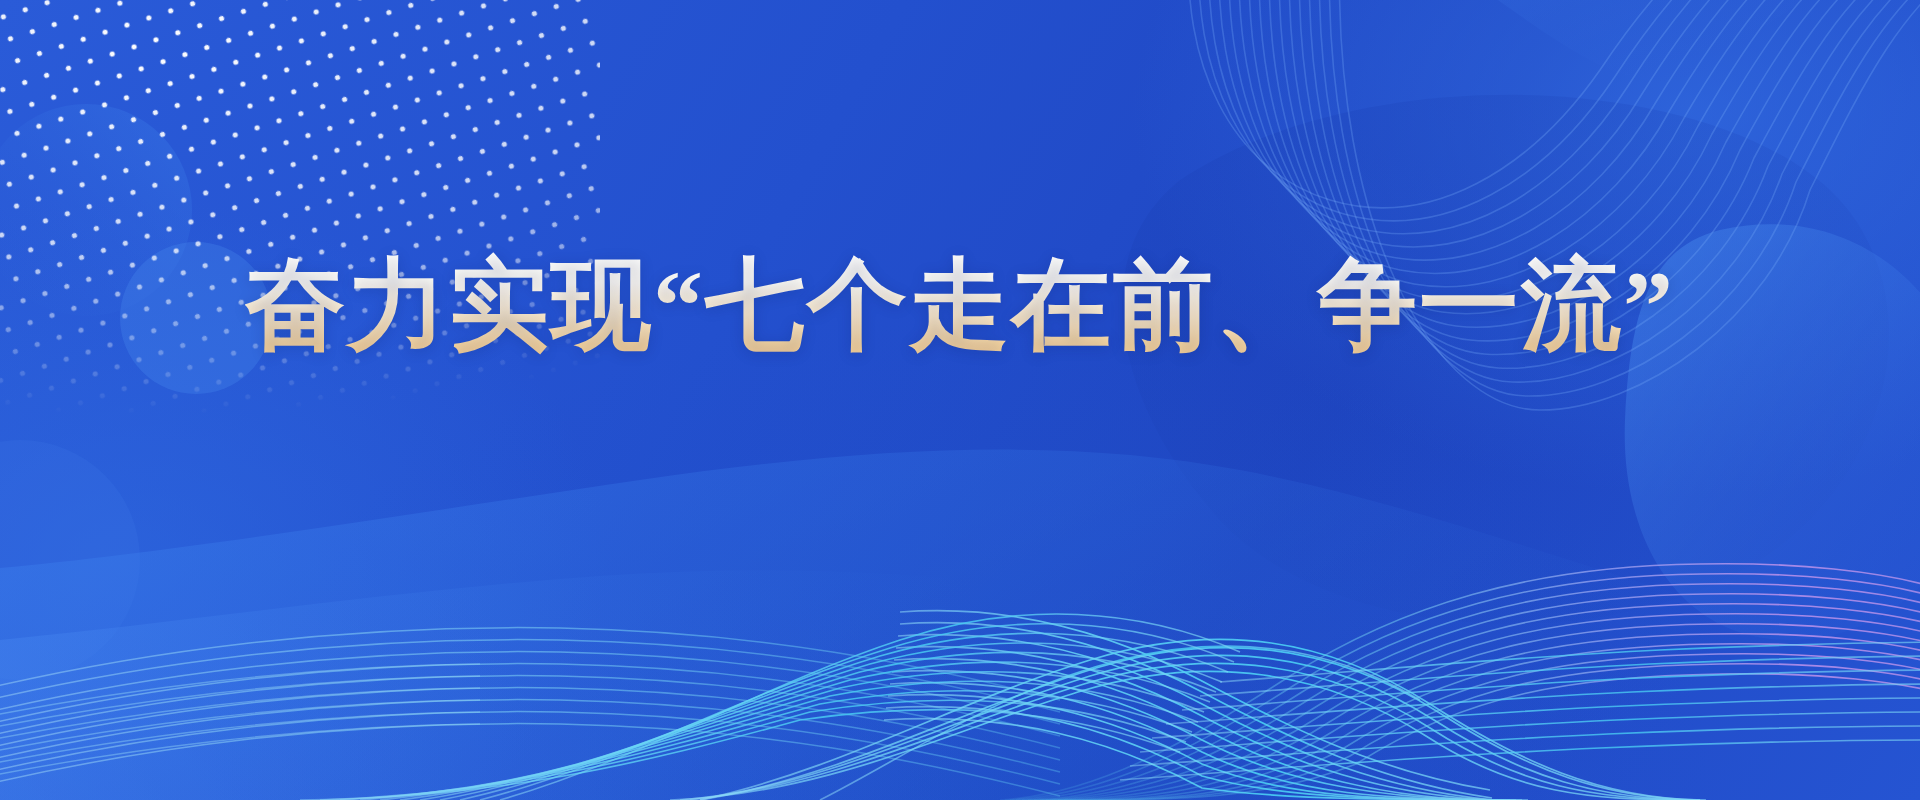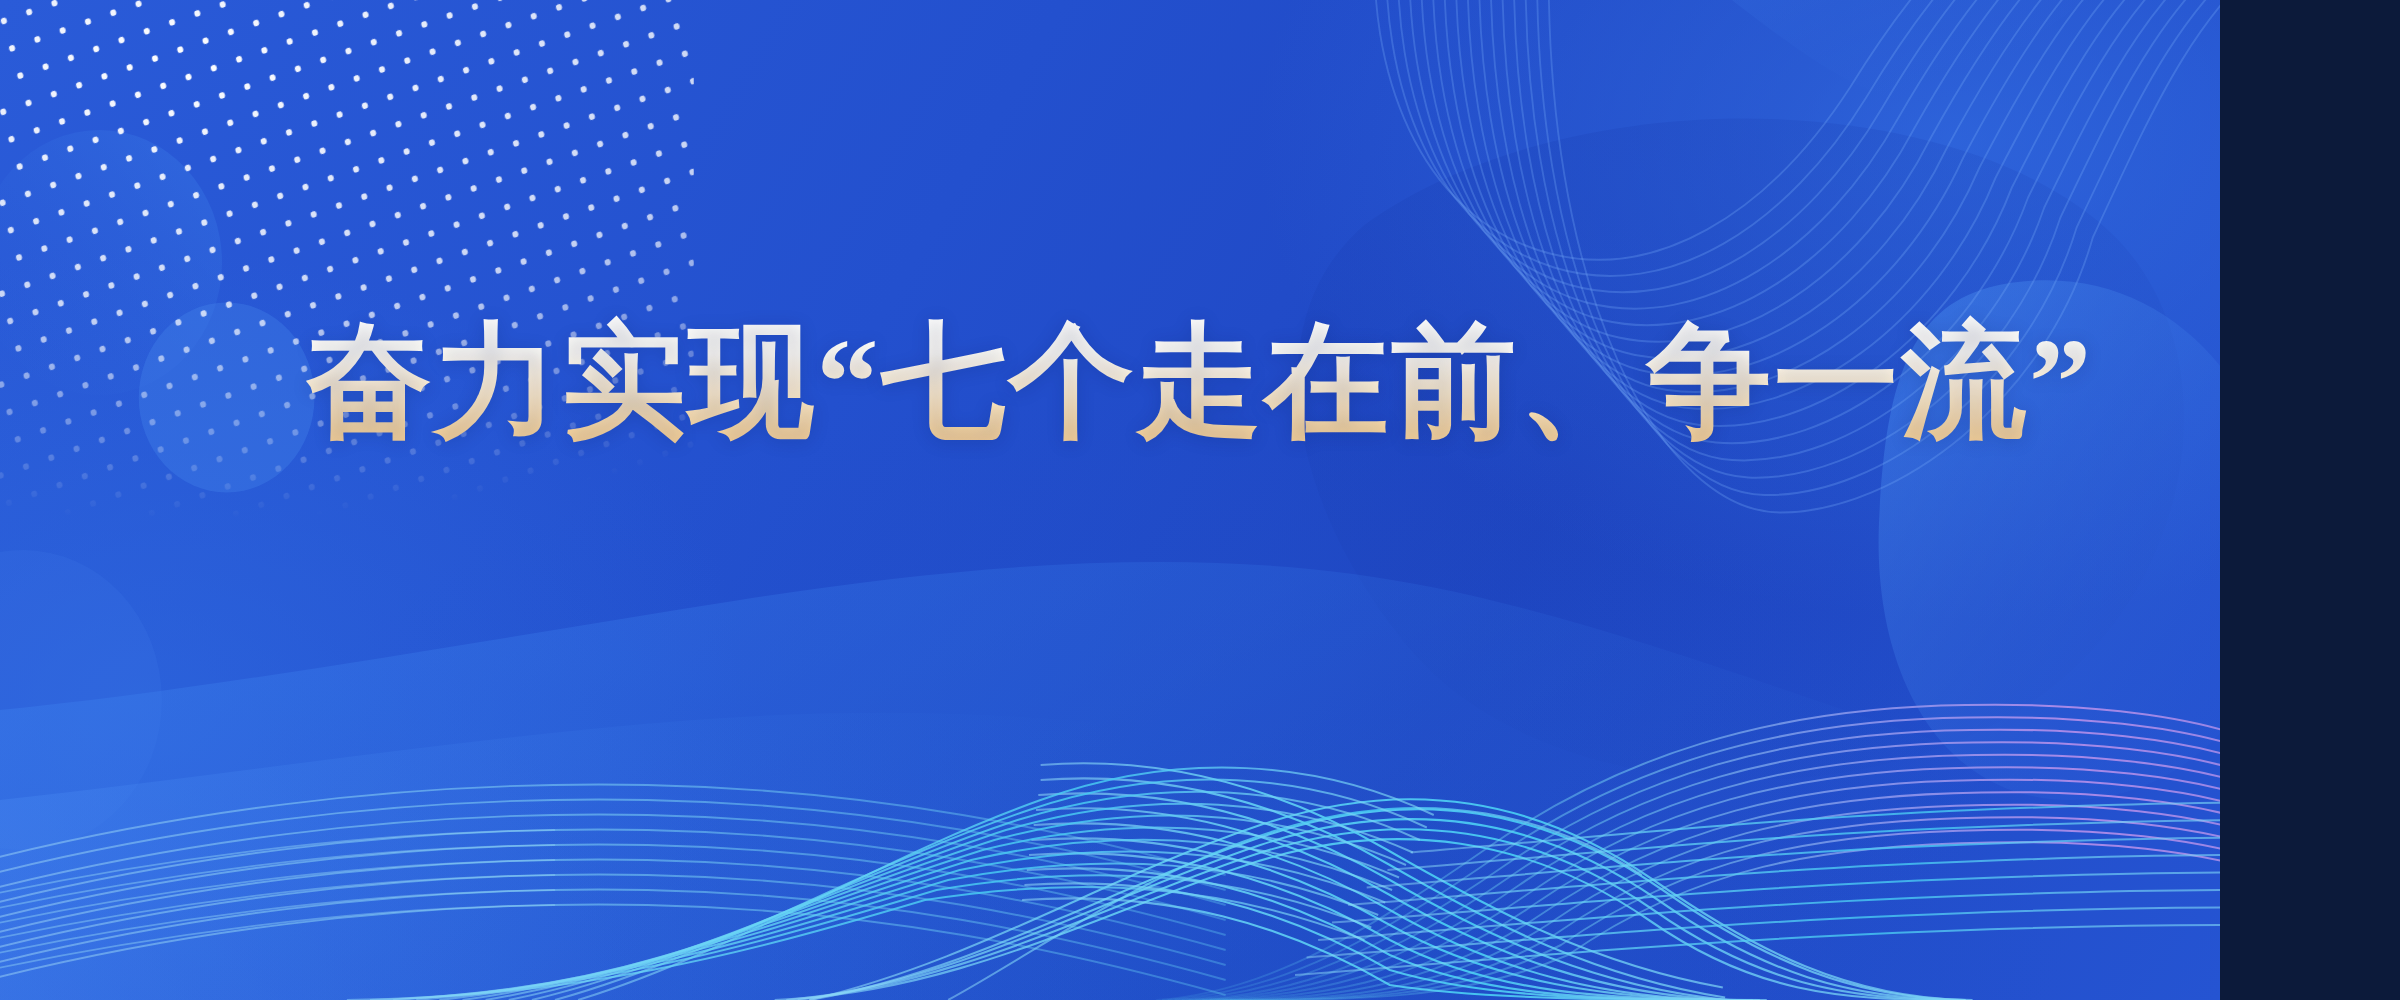--- a/index.html
+++ b/index.html
@@ -2,21 +2,21 @@
 <html><head>
 <meta charset="utf-8">
 <style>
   html, body {
     margin: 0;
     padding: 0;
     background: #0c1a3a;
   }
   #banner {
     position: relative;
-    width: 1776px;
+    width: 1920px;
     height: 800px;
     overflow: hidden;
     font-family: "Liberation Serif", "DejaVu Serif", serif;
     background: #c4b5fd;
   }
   .layer {
     position: absolute;
     inset: 0;
     width: 100%;
     height: 100%;

